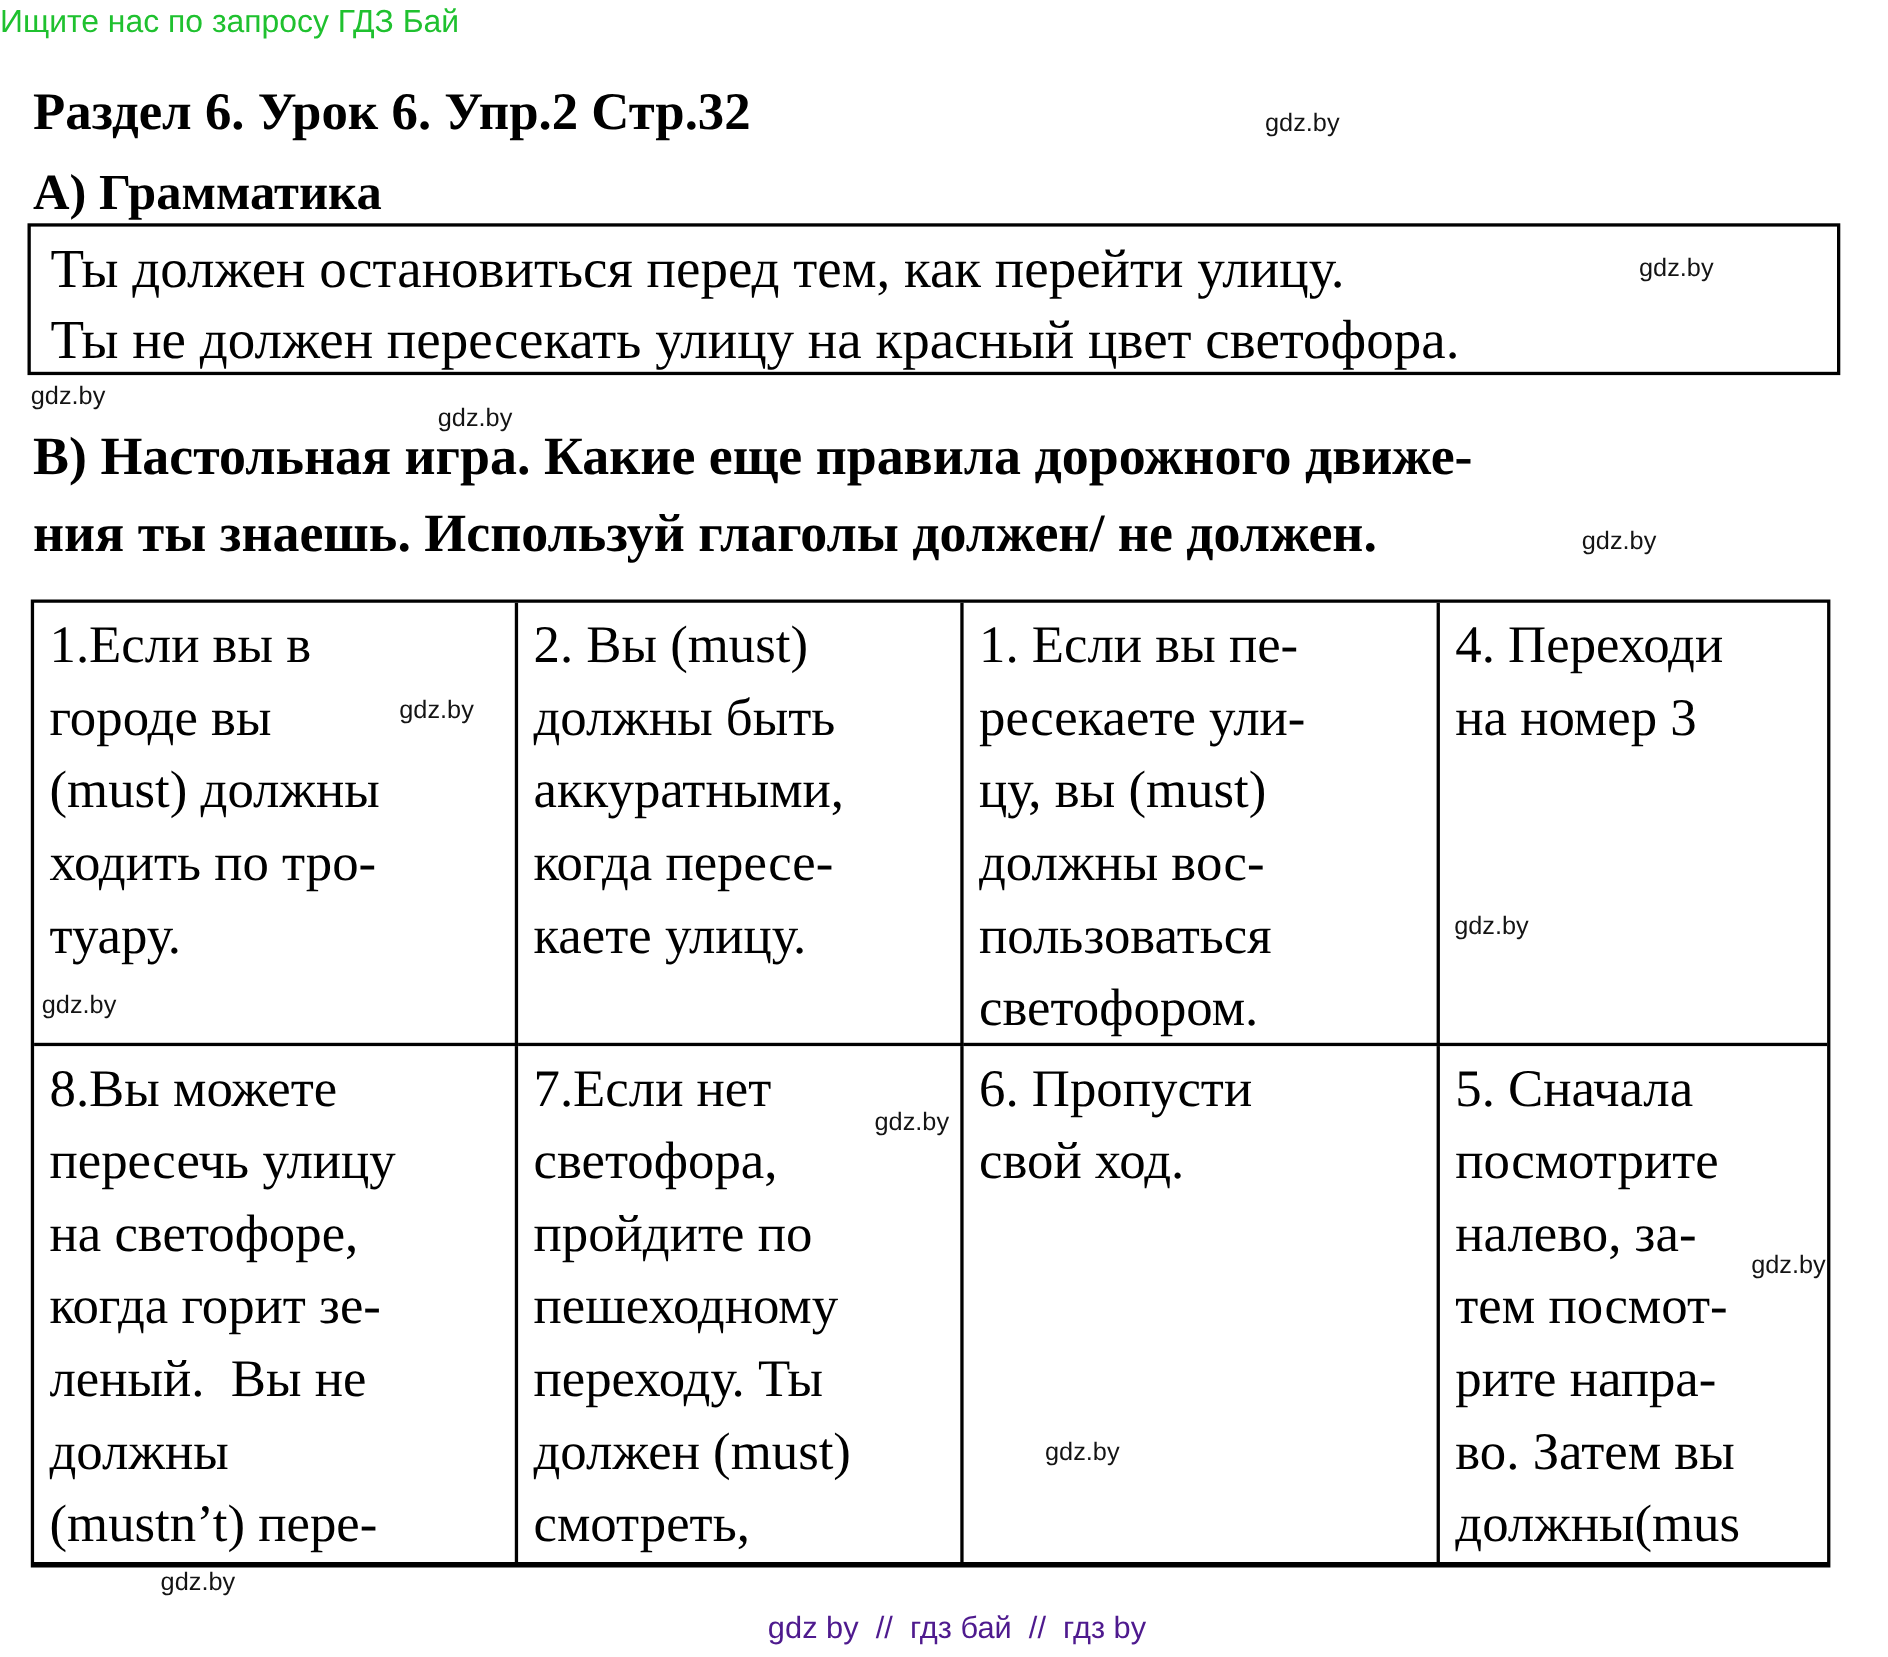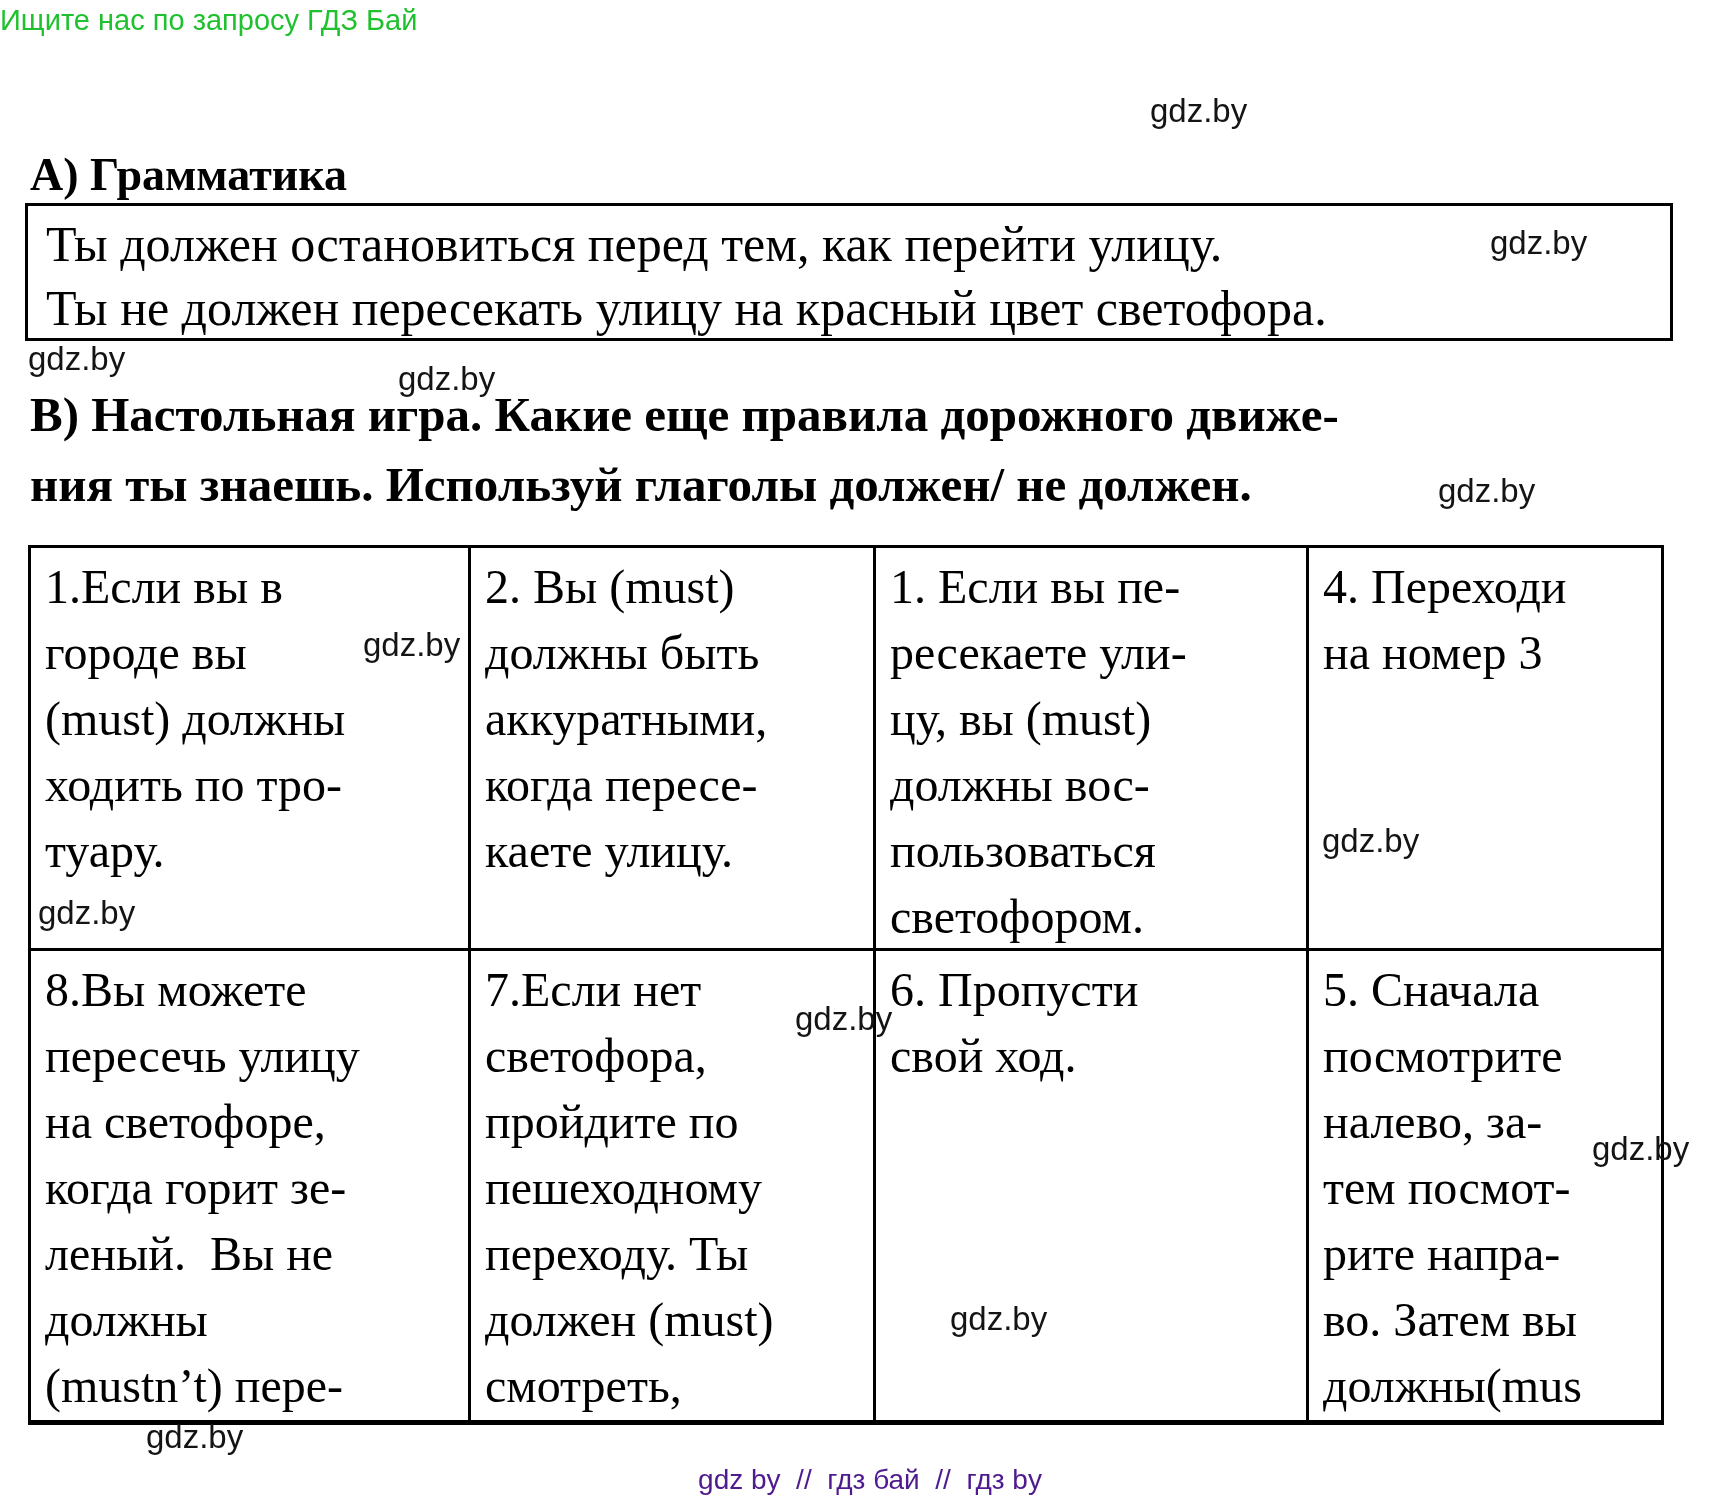--- a/index.html
+++ b/index.html
@@ -51,21 +51,21 @@
     border-right:3px solid #000;
     padding:6px 6px 0 14px;
     font-size:48px;line-height:66px;
     white-space:pre;overflow:visible;
   }
   .cell.last-col{border-right:none;}
   .cell.row-1{border-bottom:3px solid #000;}
   .gdz{
     position:absolute;
     font-family:"Liberation Sans", sans-serif;
-    font-size:33px;color:#141414;line-height:30px;
+    font-size:23px;color:#141414;line-height:30px;
     white-space:pre;
     text-align:center;
   }
   .wm-title{left:1150px;top:96px;}
   .wm-box{left:1490px;top:228px;}
   .wm-below-box{left:28px;top:344px;}
   .wm-above-b{left:398px;top:364px;}
   .wm-above-table{left:1438px;top:476px;}
   .wm-cell1-line2{left:363px;top:630px;}
   .wm-cell1-bottom{left:38px;top:898px;}
@@ -81,20 +81,21 @@
     font-size:28px;color:#4e1a8e;white-space:pre;margin-left:12px;
   }
 </style>
 </head>
 <body>
 
 <div class="page">
 
   <div class="banner">Ищите нас по запросу ГДЗ Бай</div>
 
+  <h1 class="title">Раздел 6. Урок 6. Упр.2 Стр.32</h1>
 
   <h2 class="heading-a">А) Грамматика</h2>
 
   <div class="grammar-box">
     <div class="box-line">Ты должен остановиться перед тем, как перейти улицу.</div>
     <div class="box-line">Ты не должен пересекать улицу на красный цвет светофора.</div>
   </div>
 
   <h2 class="heading-b">В) Настольная игра. Какие еще правила дорожного движе-
 ния ты знаешь. Используй глаголы должен/ не должен.</h2>

